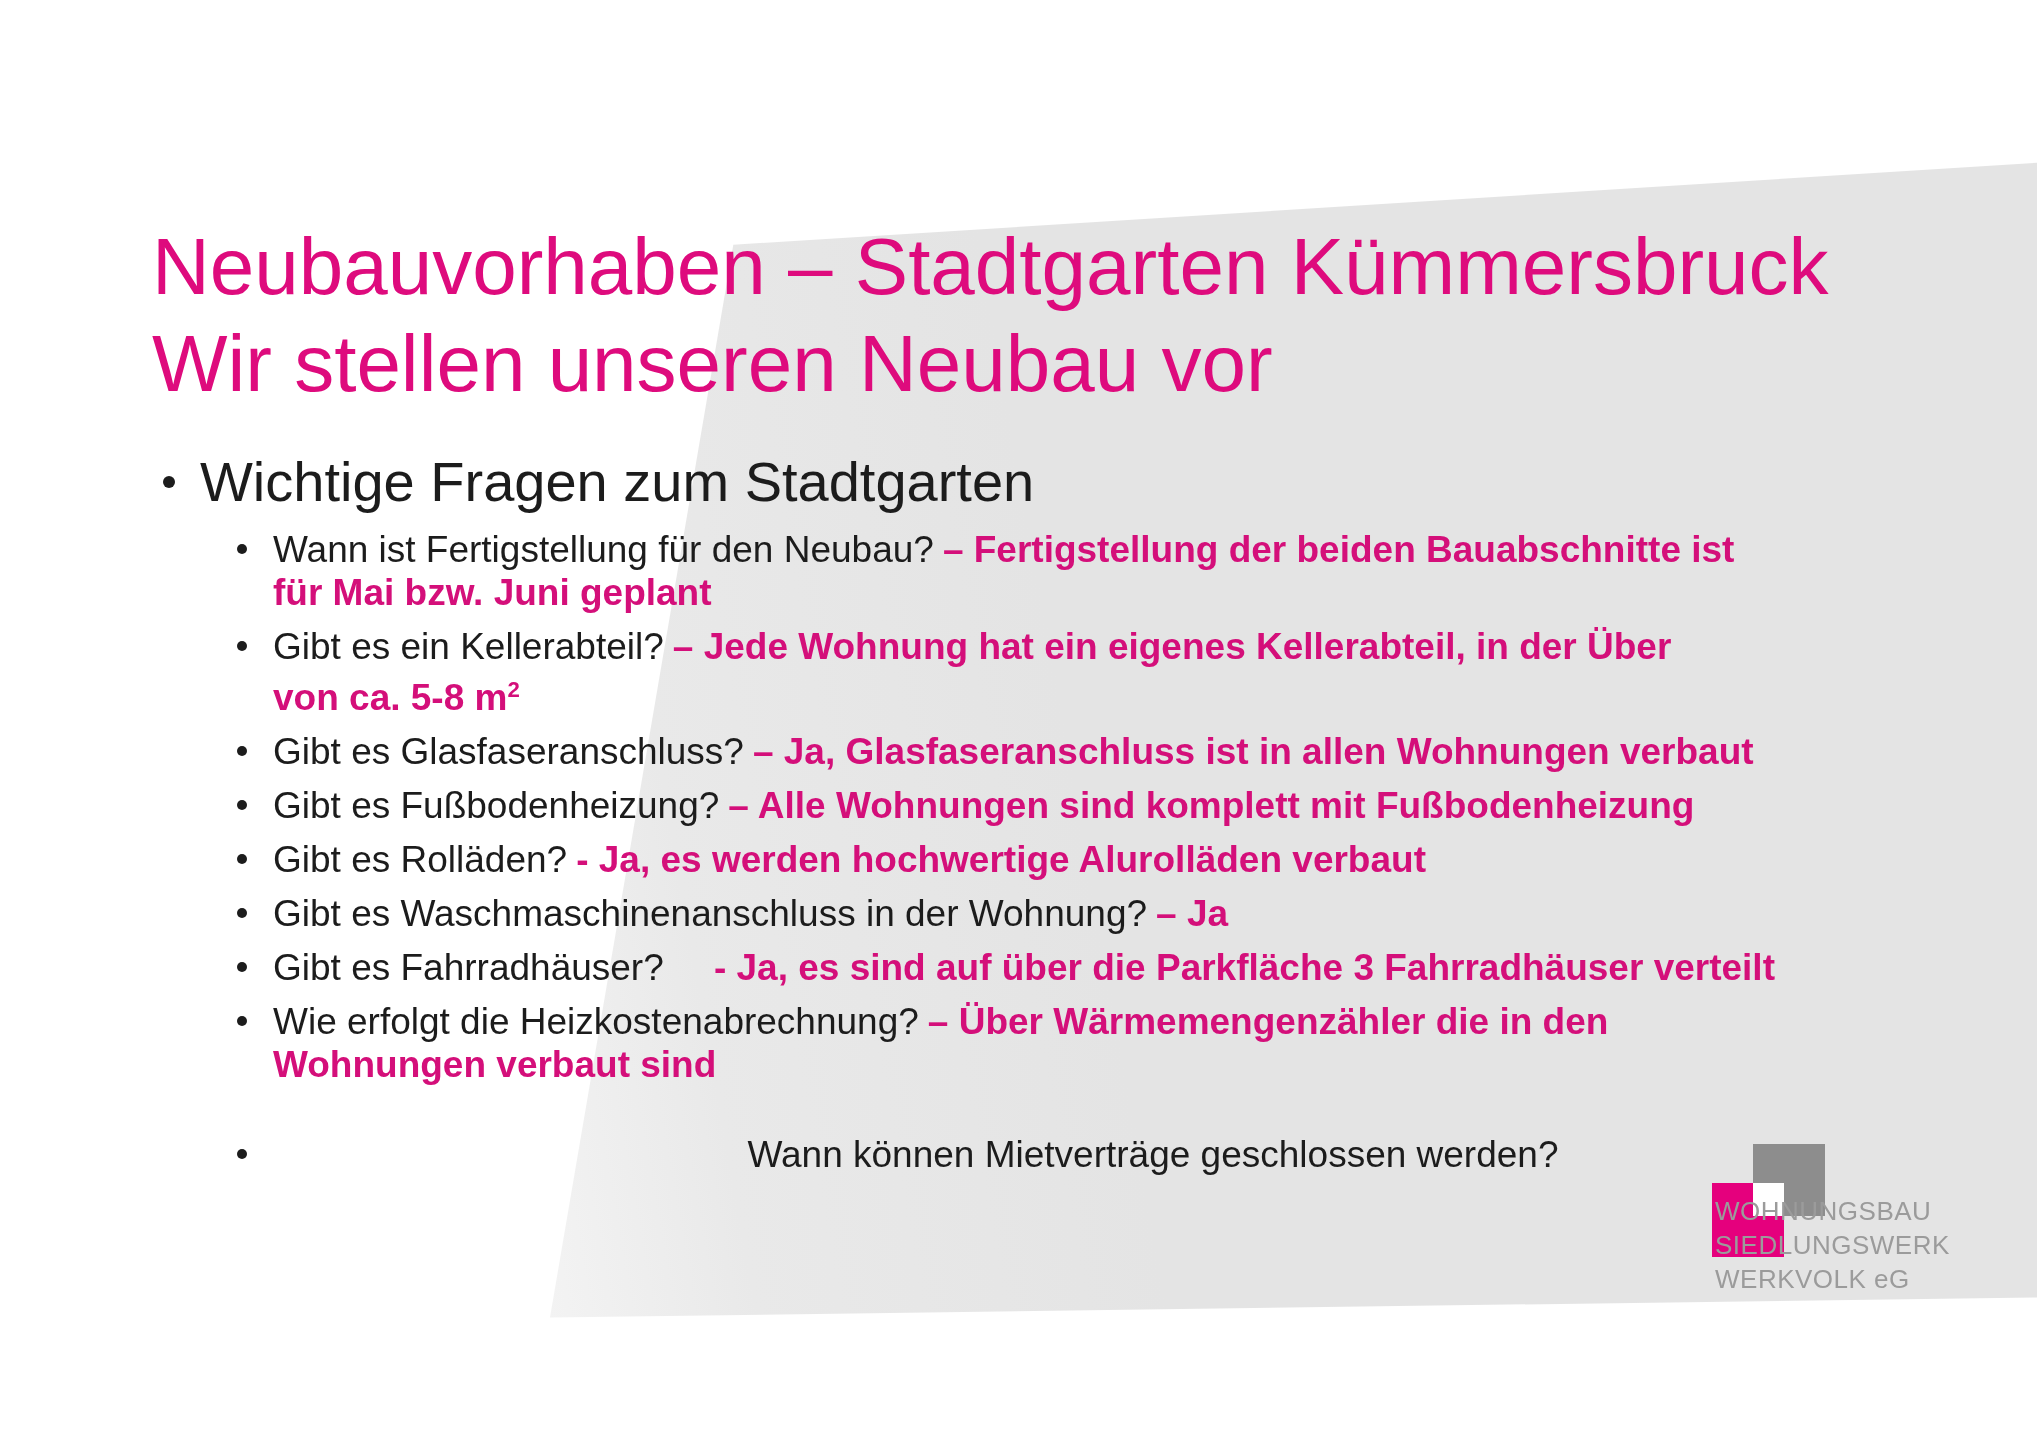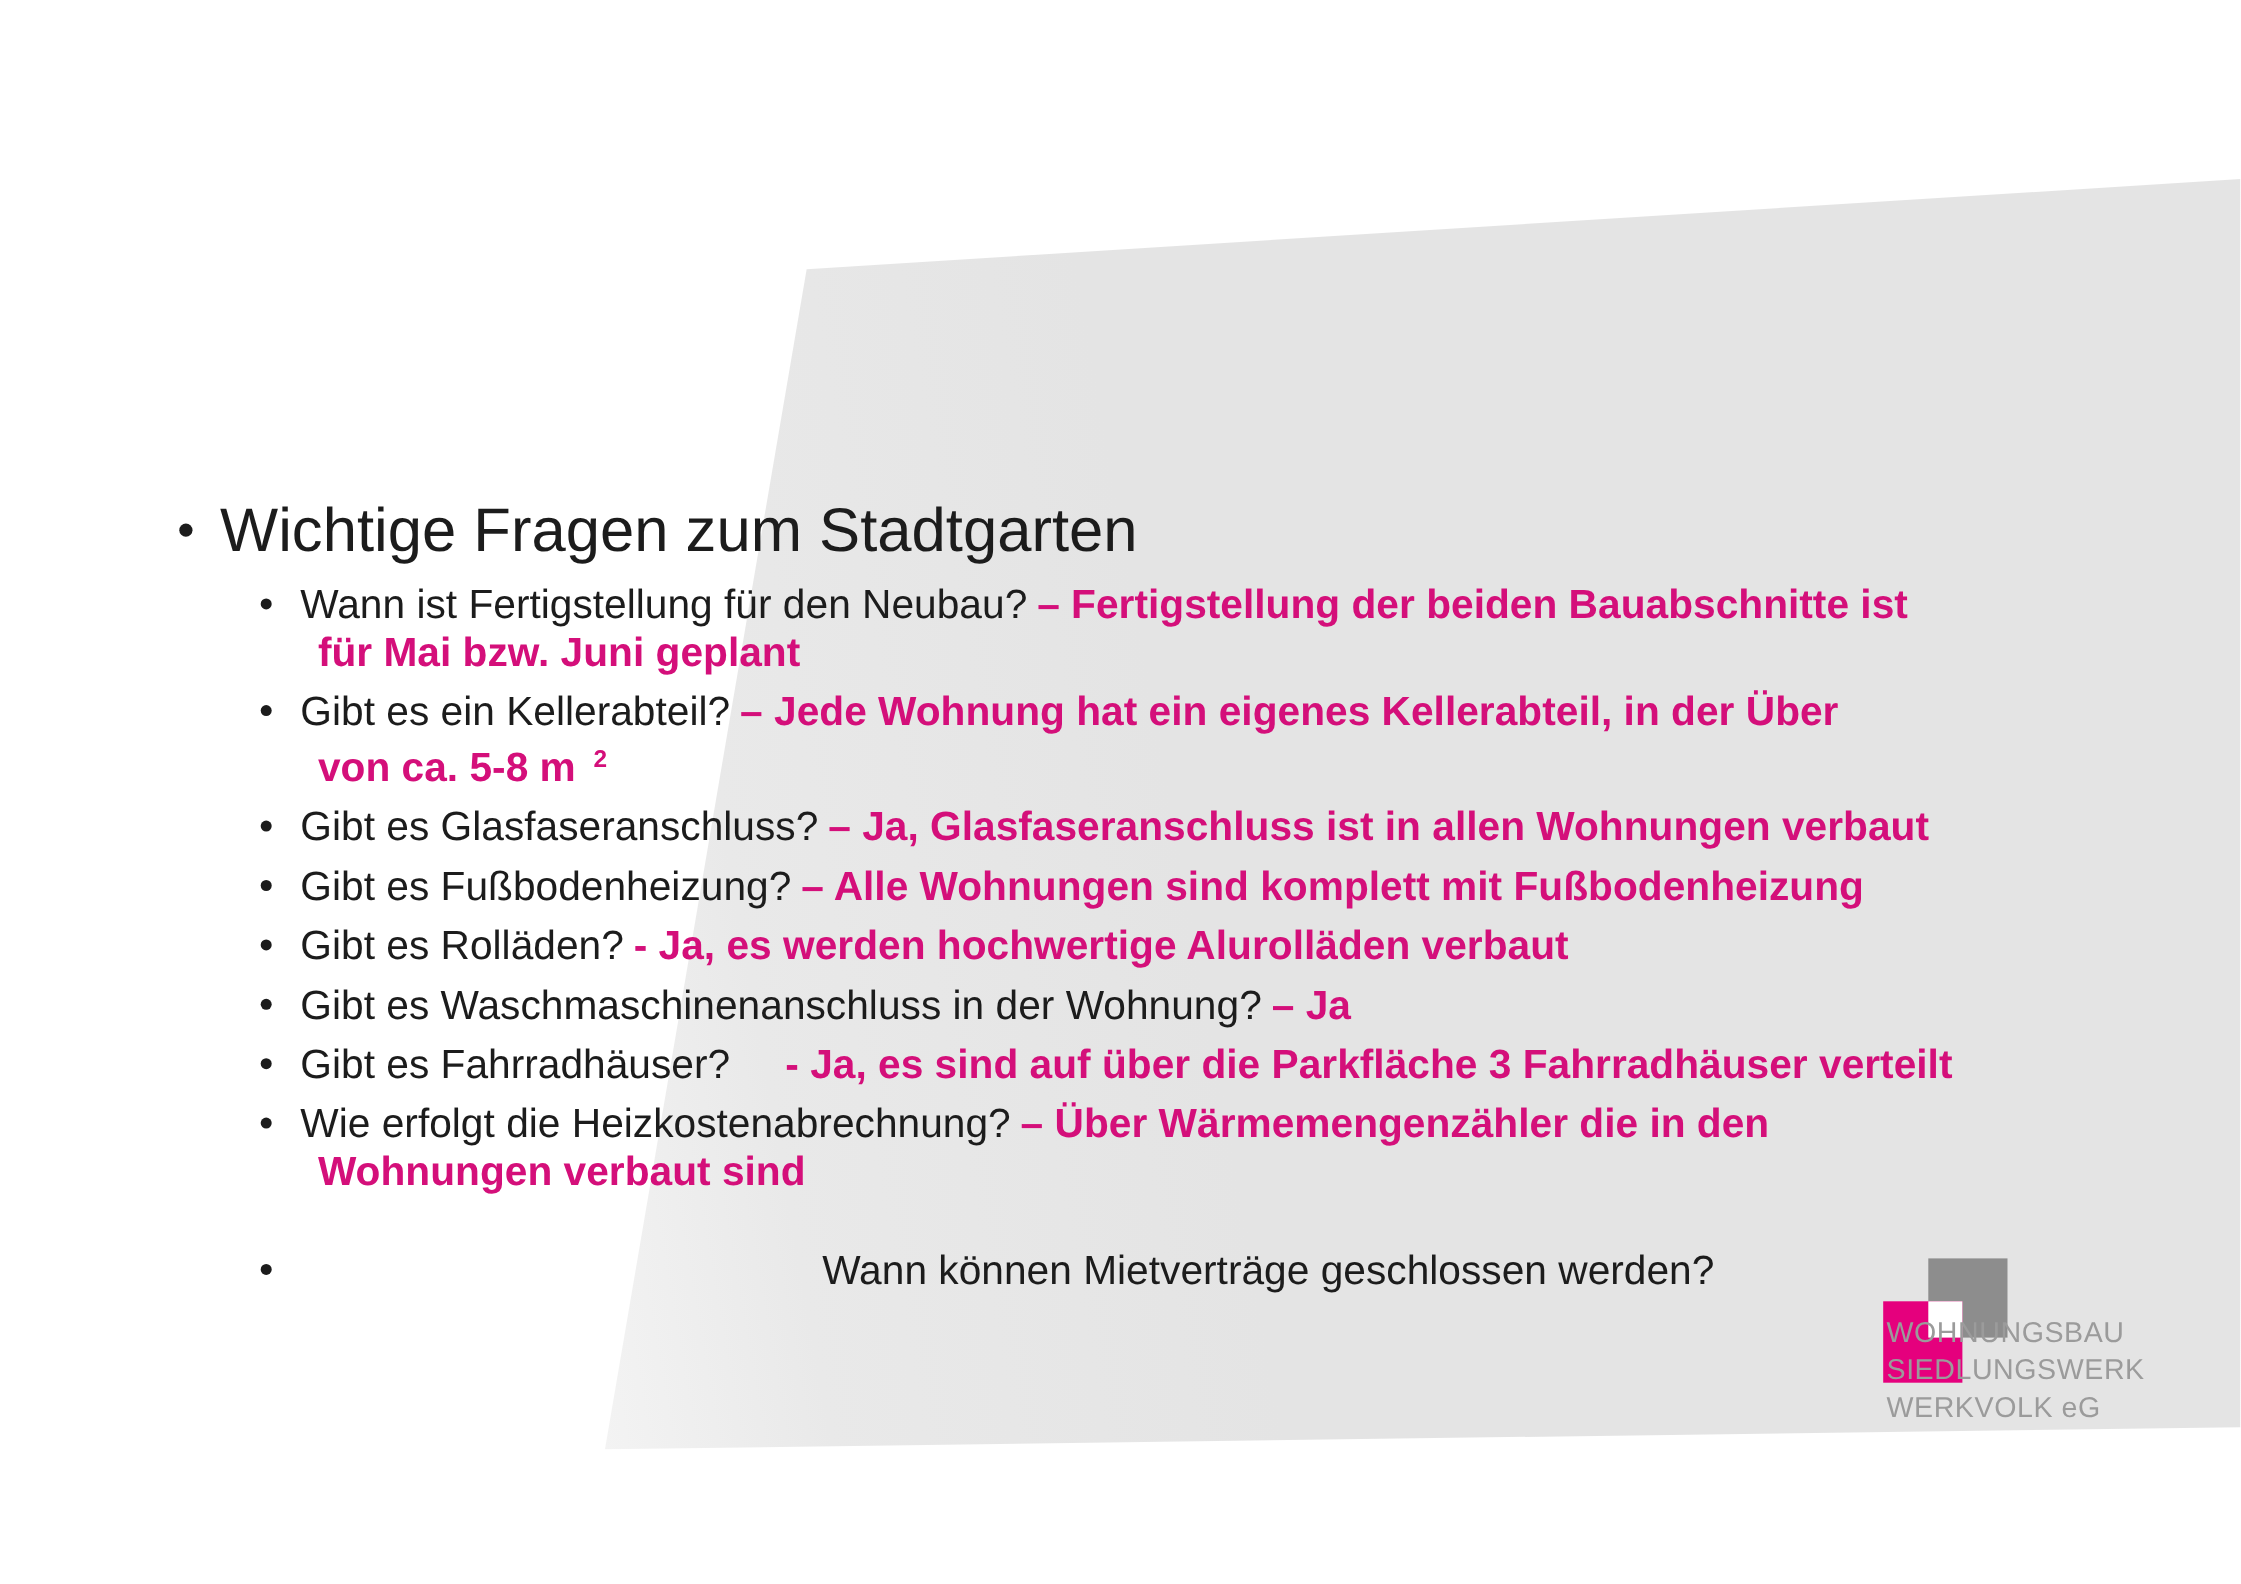--- a/index.html
+++ b/index.html
@@ -46,21 +46,21 @@
     margin-bottom: 11px;
   }
   .item::before {
     content: ""; position: absolute; left: -36px; top: 16px;
     width: 10px; height: 10px; border-radius: 50%; background: #1c1c1c;
   }
   .item.last { margin-top: 47px; text-align: center; }
   .q { color: #1c1c1c; white-space: pre-wrap; }
   .a { color: #d40f7a; white-space: pre-wrap; margin-left: 9px; font-weight: bold; }
   .a-line2-wrap { display: block; }
-  .a-line2-wrap .a { margin-left: 16px; }
+  .a-line2-wrap .a { margin-left: 0; }
   sup.a { font-size: 60%; vertical-align: super; margin-left: 0; }
   .logo {
     position: absolute; left: 1712px; top: 1144px;
     width: 330px; height: 150px;
   }
   .sq-gray   { position: absolute; left: 41px; top: 0;    width: 72px; height: 72px; background: #8d8d8d; }
   .sq-pink   { position: absolute; left: 0;    top: 39px; width: 72px; height: 74px; background: #e5007d; }
   .sq-white  { position: absolute; left: 41px; top: 39px; width: 31px; height: 33px; background: #ffffff; }
   .logo-text {
     position: absolute; right: 27px; top: 50px; width: 300px;
@@ -69,20 +69,24 @@
     color: #9b9b9b; letter-spacing: 0.5px;
     white-space: nowrap;
   }
 </style>
 </head>
 <body>
 
 <div class="slide">
   <div class="bg-swoosh"></div>
 
+  <div class="title">
+    <div>Neubauvorhaben – Stadtgarten Kümmersbruck</div>
+    <div>Wir stellen unseren Neubau vor</div>
+  </div>
 
   <div class="list">
     <div class="list-heading">Wichtige Fragen zum Stadtgarten</div>
 
     <div class="item">
       <span class="q">Wann ist Fertigstellung für den Neubau?</span><span class="a">– Fertigstellung der beiden Bauabschnitte ist</span>
       <span class="a-line2-wrap"><span class="a">für Mai bzw. Juni geplant</span></span>
     </div>
 
     <div class="item">

